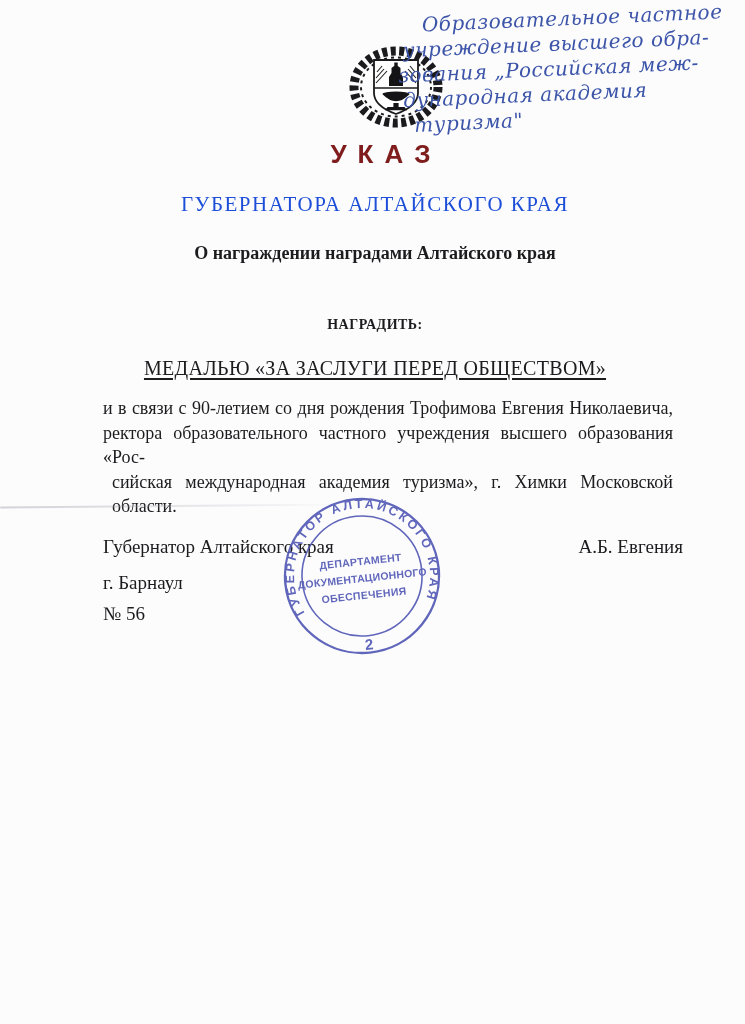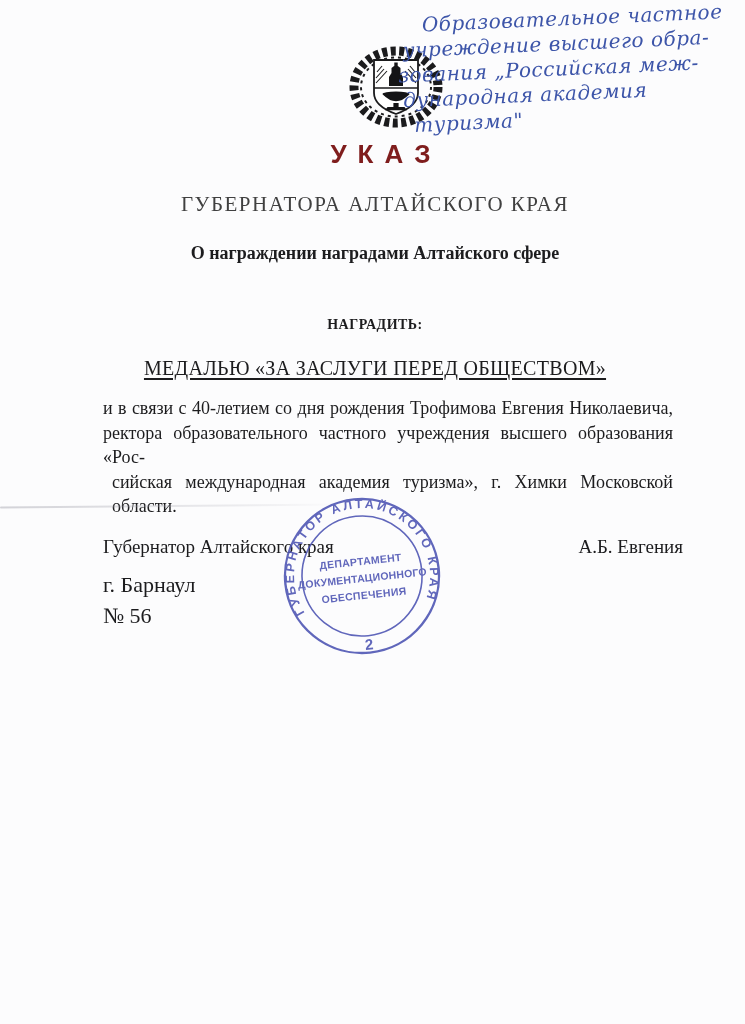--- a/index.html
+++ b/index.html
@@ -46,21 +46,21 @@
     font-weight:bold;
     font-size:26px;
     letter-spacing:11px;
     padding-left:11px; 
     color:#7f1d1d;
   }
   .decree-issuer{
     top:192px;
     font-size:21px;
     letter-spacing:1.5px;
-    color:#404040;
+    color:#1d4ed8;
   }
   .decree-subject{
     top:243px;
     font-size:18px;
     font-weight:bold;
   }
   .decree-action{
     top:317px;
     font-size:14px;
     font-weight:bold;
@@ -81,21 +81,21 @@
   }
   .body-line{text-align:justify;text-align-last:justify;white-space:normal;}
   .body-line.first{padding-left:42px;}
   .body-line.last{text-align-last:auto;margin-left:9px;}
   
   .sig-row{
     position:absolute;left:103px;top:536px;width:580px;
     font-size:19px;
     display:flex;justify-content:space-between;
   }
-  .meta{position:absolute;left:103px;font-size:22px;}
+  .meta{position:absolute;left:103px;font-size:19px;}
   .place{top:572px;}
   .date{top:595px;}
   .number{top:603px;}
   
   .stamp{
     position:absolute;left:280px;top:494px;width:164px;height:164px;
     transform:rotate(-6deg);
     opacity:.87;
   }
   .stamp text{
@@ -136,26 +136,26 @@
   <div class="handwritten">
     <div class="hw-line hw-1">Образовательное частное</div>
     <div class="hw-line hw-2">учреждение высшего обра-</div>
     <div class="hw-line hw-3">зования „Российская меж-</div>
     <div class="hw-line hw-4">дународная академия</div>
     <div class="hw-line hw-5">туризма"</div>
   </div>
 
   <div class="center-col decree-title">УКАЗ</div>
   <div class="center-col decree-issuer">ГУБЕРНАТОРА АЛТАЙСКОГО КРАЯ</div>
-  <div class="center-col decree-subject">О награждении наградами Алтайского сфере</div>
+  <div class="center-col decree-subject">О награждении наградами Алтайского края</div>
   <div class="center-col decree-action">НАГРАДИТЬ:</div>
   <div class="center-col decree-award">МЕДАЛЬЮ «ЗА ЗАСЛУГИ ПЕРЕД ОБЩЕСТВОМ»</div>
 
   <div class="decree-body">
-    <div class="body-line">и в связи с 40-летием со дня рождения Трофимова Евгения Николаевича,</div>
+    <div class="body-line">и в связи с 90-летием со дня рождения Трофимова Евгения Николаевича,</div>
     <div class="body-line">ректора образовательного частного учреждения высшего образования «Рос-</div>
     <div class="body-line last">сийская международная академия туризма», г. Химки Московской области.</div>
   </div>
 
   <div class="sig-row">
     <span>Губернатор Алтайского края</span>
     <span>А.Б. Евгения</span>
   </div>
 
   <div class="meta place">г. Барнаул</div>

